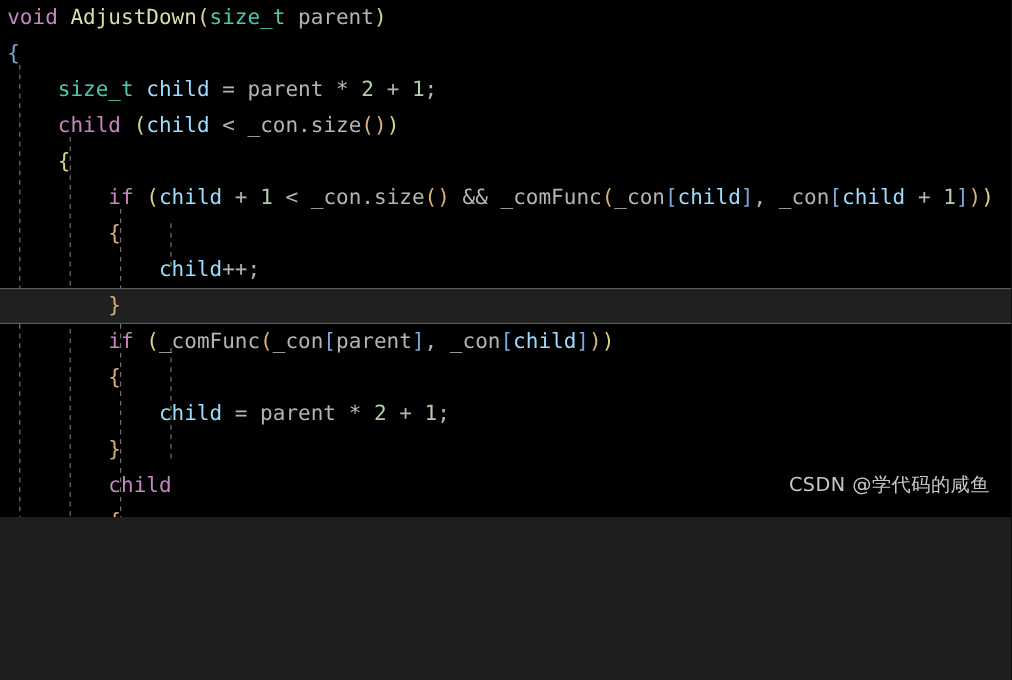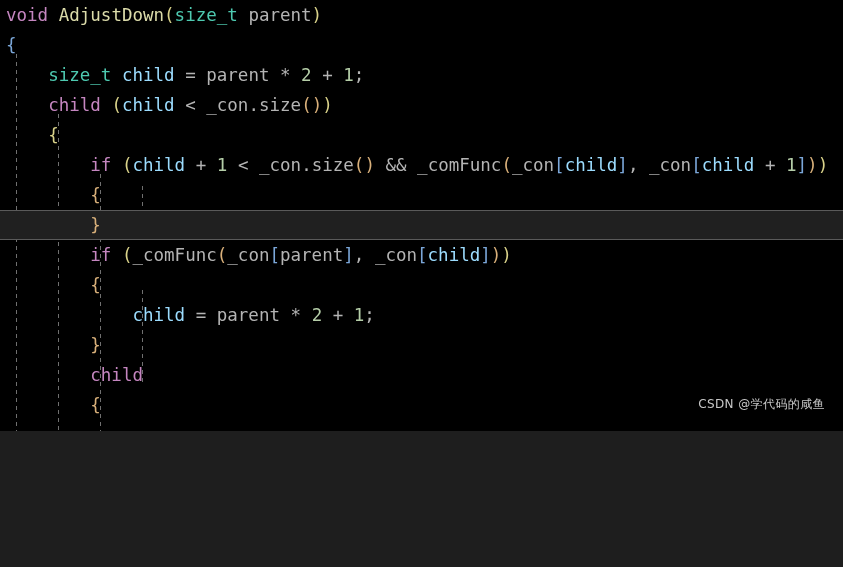--- a/index.html
+++ b/index.html
@@ -71,21 +71,21 @@
   .br2     { color: #d9b07a; }
   .br3     { color: #7ba7d9; }
   .paren   { color: #d9d28a; }
   .bracket { color: #d9b07a; }
   .watermark {
     position: absolute;
     right: 18px;
     bottom: 12px;
     color: #c8c8c8;
     font-family: "DejaVu Sans", "Liberation Sans", sans-serif;
-    font-size: 12px;
+    font-size: 16px;
     letter-spacing: 0.4px;
     z-index: 5;
   }
 </style>
 </head>
 <body>
 
 <div id="editor">
 
   <div class="guides">
@@ -106,20 +106,21 @@
     <div class="line"><span>    </span><span class="type">size_t</span><span> </span><span class="var">child</span><span> </span><span class="op">=</span><span> </span><span class="plain">parent</span><span> </span><span class="op">*</span><span> </span><span class="num">2</span><span> </span><span class="op">+</span><span> </span><span class="num">1</span><span class="plain">;</span></div>
 
     <div class="line"><span>    </span><span class="kw">child</span><span> </span><span class="paren">(</span><span class="var">child</span><span> </span><span class="op">&lt;</span><span> </span><span class="plain">_con</span><span class="plain">.</span><span class="plain">size</span><span class="bracket">(</span><span class="bracket">)</span><span class="paren">)</span></div>
 
     <div class="line"><span>    </span><span class="br1">{</span></div>
 
     <div class="line"><span>        </span><span class="kw">if</span><span> </span><span class="paren">(</span><span class="var">child</span><span> </span><span class="op">+</span><span> </span><span class="num">1</span><span> </span><span class="op">&lt;</span><span> </span><span class="plain">_con</span><span class="plain">.</span><span class="plain">size</span><span class="bracket">(</span><span class="bracket">)</span><span> </span><span class="op">&amp;&amp;</span><span> </span><span class="plain">_comFunc</span><span class="bracket">(</span><span class="plain">_con</span><span class="br3">[</span><span class="var">child</span><span class="br3">]</span><span class="plain">,</span><span> </span><span class="plain">_con</span><span class="br3">[</span><span class="var">child</span><span> </span><span class="op">+</span><span> </span><span class="num">1</span><span class="br3">]</span><span class="bracket">)</span><span class="paren">)</span></div>
 
     <div class="line"><span>        </span><span class="br2">{</span></div>
 
+    <div class="line"><span>            </span><span class="var">child</span><span class="op">++</span><span class="plain">;</span></div>
 
     <div class="line current"><span>        </span><span class="br2">}</span></div>
 
     <div class="line"><span>        </span><span class="kw">if</span><span> </span><span class="paren">(</span><span class="plain">_comFunc</span><span class="bracket">(</span><span class="plain">_con</span><span class="br3">[</span><span class="plain">parent</span><span class="br3">]</span><span class="plain">,</span><span> </span><span class="plain">_con</span><span class="br3">[</span><span class="var">child</span><span class="br3">]</span><span class="bracket">)</span><span class="paren">)</span></div>
 
     <div class="line"><span>        </span><span class="br2">{</span></div>
 
 
 
     <div class="line"><span>            </span><span class="var">child</span><span> </span><span class="op">=</span><span> </span><span class="plain">parent</span><span> </span><span class="op">*</span><span> </span><span class="num">2</span><span> </span><span class="op">+</span><span> </span><span class="num">1</span><span class="plain">;</span></div>

